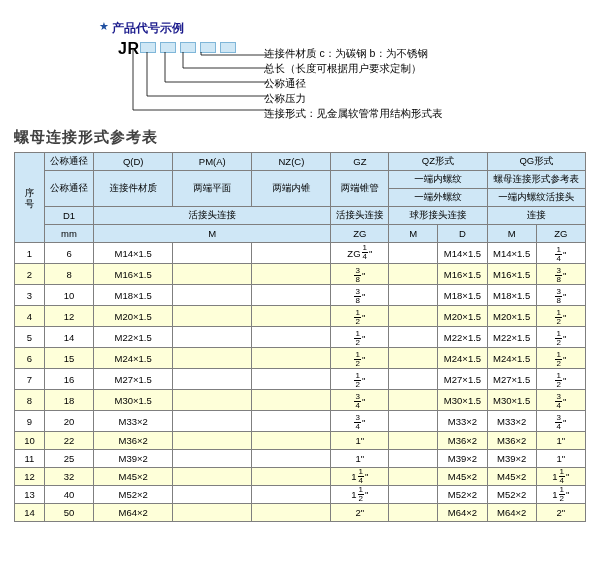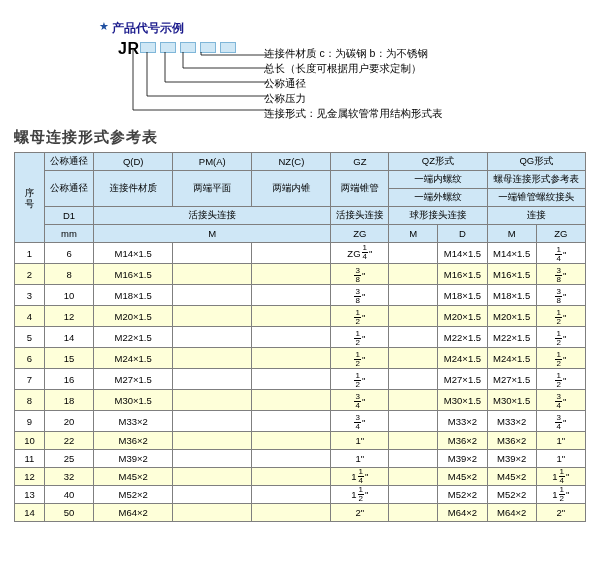--- a/index.html
+++ b/index.html
@@ -201,21 +201,21 @@
         <td class="hdr" rowspan="2">公称通径</td>
         <td class="hdr" rowspan="2">连接件材质</td>
         <td class="hdr" rowspan="2">两端平面</td>
         <td class="hdr" rowspan="2">两端内锥</td>
         <td class="hdr" rowspan="2">两端锥管</td>
         <td class="hdr" colspan="2">一端内螺纹</td>
         <td class="hdr" colspan="2">螺母连接形式参考表</td>
       </tr>
       <tr>
         <td class="hdr" colspan="2">一端外螺纹</td>
-        <td class="hdr" colspan="2">一端锥管螺纹接头</td>
+        <td class="hdr" colspan="2">一端内螺纹活接头</td>
       </tr>
       <tr>
         <td class="hdr">D1</td>
         <td class="hdr" colspan="3">活接头连接</td>
         <td class="hdr">活接头连接</td>
         <td class="hdr" colspan="2">球形接头连接</td>
         <td class="hdr" colspan="2">连接</td>
       </tr>
       <tr>
         <td class="hdr">mm</td>

